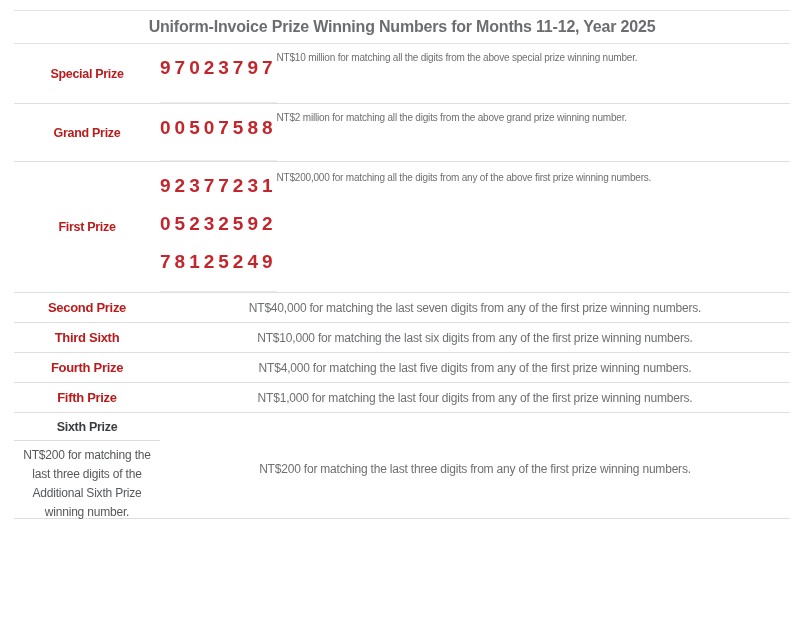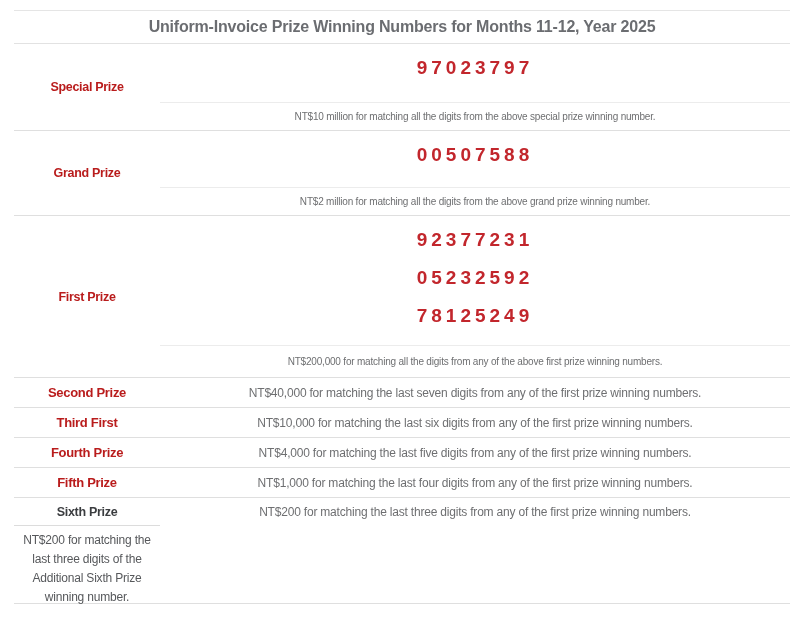--- a/index.html
+++ b/index.html
@@ -10,21 +10,21 @@
 
   .title-row { height:33px; border-bottom:1px solid #e2e2e2;
                display:flex; align-items:center; justify-content:center;
                font-weight:bold; font-size:16px; letter-spacing:-0.2px; color:#6b6d71; }
 
   
   .section { display:flex; border-bottom:1px solid #dfdfdf; }
   .label-col { width:146px; display:flex; align-items:center; justify-content:center;
                text-align:left; font-weight:bold; font-size:12.5px;
                letter-spacing:-0.3px; color:#b91c1c; }
-  .main-col { flex:1; display:flex; flex-direction:column; }
+  .main-col { flex:1; display:flex; flex-direction:row; }
   .num-cell { border-bottom:1px solid #ececec; padding-top:5px; }
   .num { line-height:38px; text-align:center; font-weight:bold; font-size:19px;
          letter-spacing:4px; color:var(--num-red,#c2262c);
          font-family:"Liberation Sans","DejaVu Sans",sans-serif; }
   .sec-special .num-cell { height:59px; }
   .sec-grand   .num-cell { height:57px; }
   .sec-first   .num-cell { height:130px; }
   .desc-cell { display:flex; align-items:center; justify-content:center; text-align:center;
                font-size:10px; letter-spacing:-0.2px; color:#6e6f71; }
   .sec-special .desc-cell { height:27px; }
@@ -38,21 +38,21 @@
                    font-size:12px; letter-spacing:-0.2px; color:#6e6f71; }
 
   
   .last-section { display:flex; }
   .last-left { width:146px; }
   .sixth-label { height:28px; border-bottom:1px solid #dcdcdc;
                  display:flex; align-items:center; justify-content:center;
                  font-weight:bold; font-size:12.5px; letter-spacing:-0.3px; color:#3b3d40; }
   .additional-note { height:77px; padding:5px 8px 0; text-align:center;
                      font-size:12px; line-height:19px; letter-spacing:-0.2px; color:#56585b; }
-  .last-right { flex:1; }
+  .last-right { flex:1;margin-top:42px; }
   .sixth-desc { height:28px; display:flex; align-items:center; justify-content:center;
                 font-size:12px; letter-spacing:-0.2px; color:#6e6f71; }
 </style>
 </head>
 <body>
 
 <div class="table-wrap">
 
   <div class="title-row">Uniform-Invoice Prize Winning Numbers for Months 11-12, Year 2025</div>
 
@@ -87,21 +87,21 @@
       <div class="desc-cell">NT$200,000 for matching all the digits from any of the above first prize winning numbers.</div>
     </div>
   </div>
 
   <div class="row">
     <div class="label-col">Second Prize</div>
     <div class="desc-col">NT$40,000 for matching the last seven digits from any of the first prize winning numbers.</div>
   </div>
 
   <div class="row">
-    <div class="label-col">Third First</div>
+    <div class="label-col">Third Sixth</div>
     <div class="desc-col">NT$10,000 for matching the last six digits from any of the first prize winning numbers.</div>
   </div>
 
   <div class="row">
     <div class="label-col">Fourth Prize</div>
     <div class="desc-col">NT$4,000 for matching the last five digits from any of the first prize winning numbers.</div>
   </div>
 
   <div class="row">
     <div class="label-col">Fifth Prize</div>

